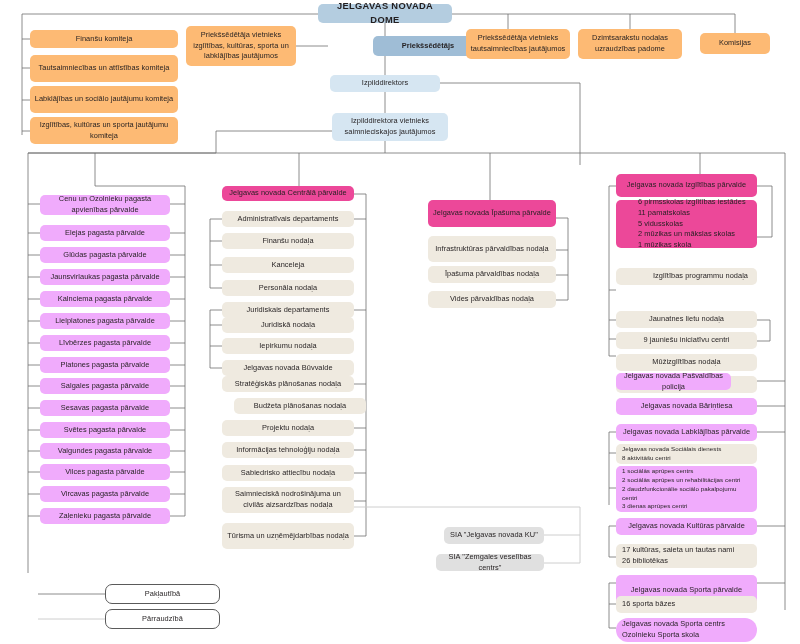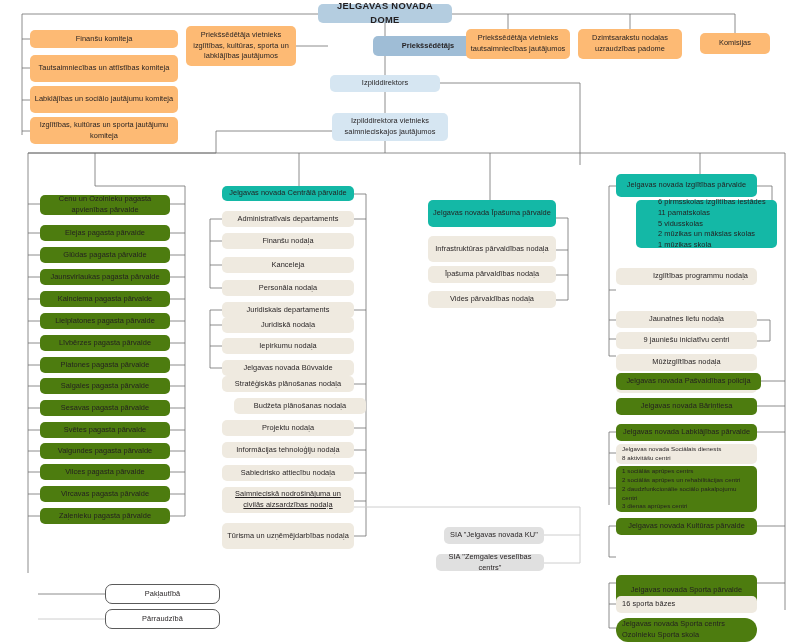--- a/index.html
+++ b/index.html
@@ -28,22 +28,22 @@
     line-height:1.45;
     color:#231f20;
     padding:2px 4px;
     letter-spacing:0.05px;
   }
   
   .blue      {background:#fdba74;}
   .blue-dk   {background:#9fbdd6;font-weight:bold;}
   .blue-lt   {background:#d6e6f2;}
   .title-box {background:#b4cde0;font-weight:bold;font-size:9.3px;letter-spacing:0.35px;}
-  .tan-dk    {background:#14b8a6;}
-  .tan-md    {background:#4d7c0f;}
+  .tan-dk    {background:#ec4899;}
+  .tan-md    {background:#f0abfc;}
   .tan-lt    {background:#efeae0;}
   .grey      {background:#e0e0e0;}
   .legend    {background:#ffffff;border:1px solid #5a5a5a;border-radius:7px;}
 
   .box.left-text{justify-content:flex-start;text-align:left;padding-left:6px;}
 </style>
 </head>
 <body>
 
 <div id="canvas">
@@ -261,60 +261,62 @@
       <div class="box tan-lt" style="left:222px;top:280px;width:132px;height:16px;">Personāla nodaļa</div>
       <div class="box tan-lt" style="left:222px;top:302px;width:132px;height:16px;">Juridiskais departaments</div>
       <div class="box tan-lt" style="left:222px;top:317px;width:132px;height:16px;">Juridiskā nodaļa</div>
       <div class="box tan-lt" style="left:222px;top:338px;width:132px;height:16px;">Iepirkumu nodaļa</div>
       <div class="box tan-lt" style="left:222px;top:360px;width:132px;height:16px;">Jelgavas novada Būvvalde</div>
       <div class="box tan-lt" style="left:222px;top:376px;width:132px;height:16px;">Stratēģiskās plānošanas nodaļa</div>
       <div class="box tan-lt" style="left:234px;top:398px;width:132px;height:16px;">Budžeta plānošanas nodaļa</div>
       <div class="box tan-lt" style="left:222px;top:420px;width:132px;height:16px;">Projektu nodaļa</div>
       <div class="box tan-lt" style="left:222px;top:442px;width:132px;height:16px;">Informācijas tehnoloģiju nodaļa</div>
       <div class="box tan-lt" style="left:222px;top:465px;width:132px;height:16px;">Sabiedrisko attiecību nodaļa</div>
-      <div class="box tan-lt" style="left:222px;top:487px;width:132px;height:26px;text-decoration:underline;">Saimnieciskā nodrošinājuma un civilās aizsardzības nodaļa</div>
+      <div class="box tan-lt" style="left:222px;top:487px;width:132px;height:26px;">Saimnieciskā nodrošinājuma un civilās aizsardzības nodaļa</div>
       <div class="box tan-lt" style="left:222px;top:523px;width:132px;height:26px;">Tūrisma un uzņēmējdarbības nodaļa</div>
     </div>
 
   <div class="box tan-dk" style="left:428px;top:200px;width:128px;height:27px;">Jelgavas novada Īpašuma pārvalde</div>
   <div id="property-items">
       <div class="box tan-lt" style="left:428px;top:236px;width:128px;height:26px;">Infrastruktūras pārvaldības nodaļa</div>
       <div class="box tan-lt" style="left:428px;top:266px;width:128px;height:17px;">Īpašuma pārvaldības nodaļa</div>
       <div class="box tan-lt" style="left:428px;top:291px;width:128px;height:17px;">Vides pārvaldības nodaļa</div>
     </div>
 
   <div class="box grey" style="left:444px;top:527px;width:100px;height:17px;">SIA "Jelgavas novada KU"</div>
   <div class="box grey" style="left:436px;top:554px;width:108px;height:17px;">SIA "Zemgales veselības centrs"</div>
 
   <div class="box tan-dk" style="left:616px;top:174px;width:141px;height:23px;">Jelgavas novada Izglītības pārvalde</div>
-  <div class="box tan-dk left-text" style="left:616px;top:200px;width:141px;height:48px;white-space:pre-line;padding-left:22px;margin-left:20px;">6 pirmsskolas izglītības iestādes
+  <div class="box tan-dk left-text" style="left:616px;top:200px;width:141px;height:48px;white-space:pre-line;padding-left:22px;">6 pirmsskolas izglītības iestādes
 11 pamatskolas
 5 vidusskolas
 2 mūzikas un mākslas skolas
 1 mūzikas skola</div>
   <div id="education-items">
       <div class="box tan-lt" style="left:616px;top:268px;width:141px;height:17px;padding-left:32px;">Izglītības programmu nodaļa</div>
       <div class="box tan-lt" style="left:616px;top:311px;width:141px;height:17px;">Jaunatnes lietu nodaļa</div>
       <div class="box tan-lt" style="left:616px;top:332px;width:141px;height:17px;">9 jauniešu iniciatīvu centri</div>
       <div class="box tan-lt" style="left:616px;top:354px;width:141px;height:17px;">Mūžizglītības nodaļa</div>
       <div class="box tan-lt" style="left:616px;top:376px;width:141px;height:17px;">Izglītības atbalsta nodaļa</div>
     </div>
 
-  <div class="box tan-md" style="left:616px;top:373px;width:145px;height:17px;">Jelgavas novada Pašvaldības policija</div>
+  <div class="box tan-md" style="left:616px;top:373px;width:115px;height:17px;">Jelgavas novada Pašvaldības policija</div>
   <div class="box tan-md" style="left:616px;top:398px;width:141px;height:17px;">Jelgavas novada Bāriņtiesa</div>
 
   <div class="box tan-md" style="left:616px;top:424px;width:141px;height:17px;">Jelgavas novada Labklājības pārvalde</div>
   <div class="box tan-lt left-text" style="left:616px;top:444px;width:141px;height:20px;white-space:pre-line;font-size:6.2px;">Jelgavas novada Sociālais dienests
 8 aktivitāšu centri</div>
   <div class="box tan-md left-text" style="left:616px;top:466px;width:141px;height:46px;white-space:pre-line;font-size:6.2px;">1 sociālās aprūpes centrs
 2 sociālās aprūpes un rehabilitācijas centri
 2 daudzfunkcionālie sociālo pakalpojumu centri
 3 dienas aprūpes centri</div>
 
   <div class="box tan-md" style="left:616px;top:518px;width:141px;height:17px;">Jelgavas novada Kultūras pārvalde</div>
+  <div class="box tan-lt left-text" style="left:616px;top:544px;width:141px;height:24px;white-space:pre-line;">17 kultūras, saieta un tautas nami
+26 bibliotēkas</div>
 
   <div class="box tan-md" style="left:616px;top:575px;width:141px;height:31px;">Jelgavas  novada Sporta pārvalde</div>
   <div class="box tan-lt left-text" style="left:616px;top:596px;width:141px;height:17px;">16 sporta bāzes</div>
   <div class="box tan-md left-text" style="left:616px;top:618px;width:141px;height:24px;white-space:pre-line;border-radius:12px;">Jelgavas novada Sporta centrs
 Ozolnieku Sporta skola</div>
 
   <div class="box legend" style="left:105px;top:584px;width:115px;height:20px;">Pakļautībā</div>
   <div class="box legend" style="left:105px;top:609px;width:115px;height:20px;">Pārraudzībā</div>
 
 </div>

